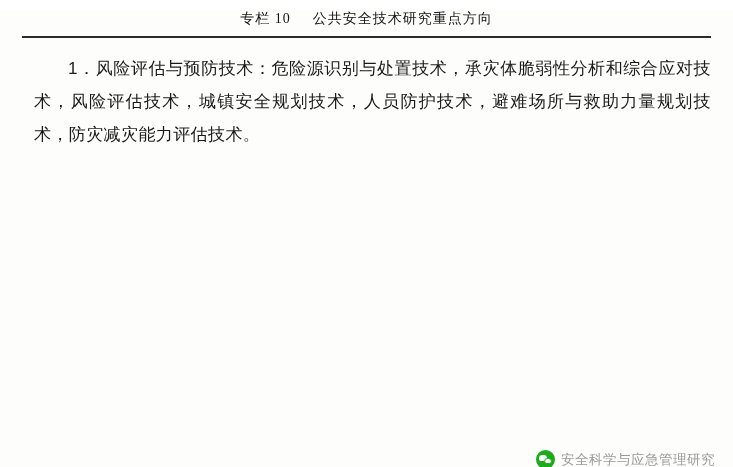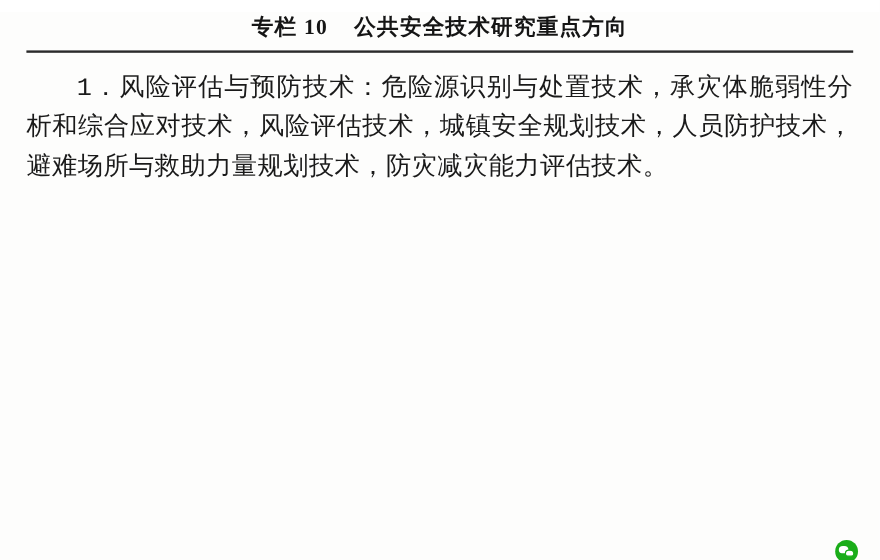--- a/index.html
+++ b/index.html
@@ -21,43 +21,43 @@
     box-sizing: border-box;
     padding: 0 22px;
   }
   .title-block {
     margin-top: 10px;
     padding-bottom: 8px;
     border-bottom: 2px solid #2b2b2b;
     text-align: center;
   }
   .title-line {
-    font-size: 18px;
-    font-weight: bold;
+    font-size: 14px;
+    font-weight: normal;
     letter-spacing: 1px;
     color: #151515;
     white-space: nowrap;
     font-family: "Liberation Serif", "DejaVu Serif", serif;
   }
   .title-num {
     margin-right: 22px;
   }
   .body-block {
     margin-top: 14px;
   }
   .para {
-    font-size: 21px;
+    font-size: 17px;
     line-height: 33px;
     color: #1a1a1a;
     text-align: justify;
     text-justify: inter-ideograph;
     text-indent: 2em;
-    margin: 0 0 1px 0;
+    margin: 0 0 1px 12px;
     letter-spacing: 0.4px;
-    font-family: Liberation Mono, monospace;
+    font-family: Liberation Sans, sans-serif;
   }
   .watermark {
     position: absolute;
     right: 18px;
     bottom: 8px;
     display: flex;
     align-items: center;
     gap: 6px;
   }
   .wm-logo {
@@ -108,15 +108,16 @@
       <span class="title-num">专栏 10</span><span>公共安全技术研究重点方向</span>
     </div>
   </div>
 
   <div class="body-block">
     <p class="para">1．风险评估与预防技术：危险源识别与处置技术，承灾体脆弱性分析和综合应对技术，风险评估技术，城镇安全规划技术，人员防护技术，避难场所与救助力量规划技术，防灾减灾能力评估技术。</p>
   </div>
 
   <div class="watermark">
     <span class="wm-logo"></span>
+    <span class="wm-text">安全科学与应急管理研究</span>
   </div>
 
 </div>
 
 </body></html>

